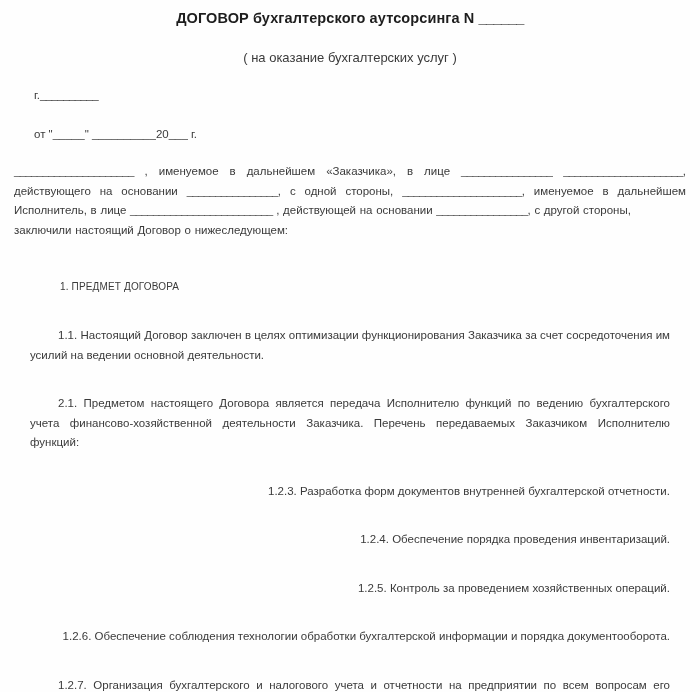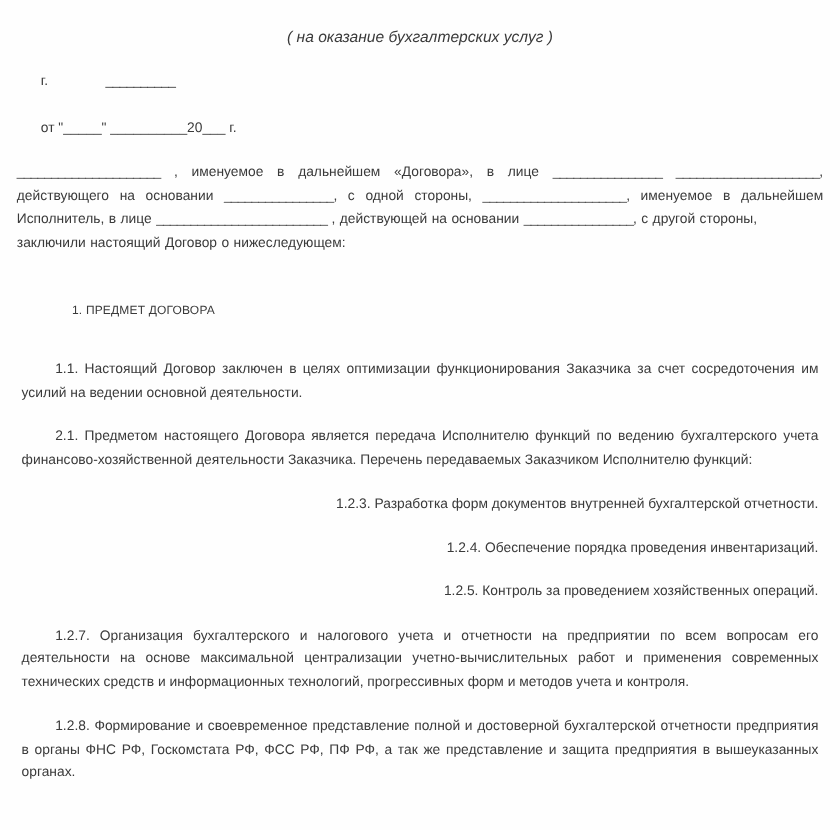--- a/index.html
+++ b/index.html
@@ -42,21 +42,20 @@
     letter-spacing: -0.5px;
   }
 
   .doc-subtitle {
     text-align: center;
     font-size: 13px;
     color: #3a3a3a;
     margin: 0;
     padding-top: 22px;
     line-height: 17px;
-    font-style: italic;
   }
 
   
   .city-line {
     font-size: 11.5px;
     color: #3a3a3a;
     margin: 0;
     padding-top: 22px;
     padding-left: 20px;
     line-height: 15px;
@@ -66,21 +65,20 @@
     color: #3a3a3a;
     margin: 0;
     padding-top: 24px;
     padding-left: 20px;
     line-height: 15px;
   }
 
   .u {
     letter-spacing: -0.6px;
     color: #3a3a3a;
-    margin-left: 48px;
   }
 
   
   .parties {
     margin: 0;
     padding-top: 20px;
     font-size: 11.5px;
     line-height: 19.5px;
     color: #3a3a3a;
     text-align: justify;
@@ -102,21 +100,21 @@
     padding-top: 21px;
     padding-left: 28px;
     font-size: 10px;
     line-height: 16px;
     color: #3a3a3a;
     letter-spacing: 0.15px;
   }
 
   
   .clause {
-    margin: 4px;
+    margin: 16px;
     padding-top: 13px;
     font-size: 11.5px;
     line-height: 19.5px;
     color: #3a3a3a;
     text-align: justify;
     text-justify: inter-word;
     text-indent: 28px;
     hyphens: none;
   }
   .clause:first-of-type {
@@ -124,46 +122,51 @@
   }
   .clause.short {
     text-align: right;
   }
 </style>
 </head>
 <body>
 
 <div class="page">
 
+  <h1 class="doc-title">
+    <span>ДОГОВОР бухгалтерского аутсорсинга N</span>
+    <span class="fill">______</span>
+  </h1>
 
   <p class="doc-subtitle">( на оказание бухгалтерских услуг )</p>
 
   <p class="city-line">
     <span>г.</span><span class="u">__________</span>
   </p>
 
   <p class="date-line">от "_____" __________20___ г.</p>
 
   <p class="parties">
     <span class="blank">_____________________</span>
-    <span>, именуемое в дальнейшем «Договора», в лице</span>
+    <span>, именуемое в дальнейшем «Заказчика», в лице</span>
     <span class="blank">________________</span>
     <span class="blank">_____________________</span><span>, действующего на основании</span>
     <span class="blank">________________</span><span>, с одной стороны,</span>
     <span class="blank">_____________________</span><span>, именуемое в дальнейшем Исполнитель, в лице</span>
     <span class="blank">_________________________</span>
     <span>, действующей на основании</span>
     <span class="blank">________________</span><span>, с другой стороны,</span>
   </p>
 
   <p class="parties parties-tail" style="padding-top:0;">заключили настоящий Договор о нижеследующем:</p>
 
   <p class="section-heading">1. ПРЕДМЕТ ДОГОВОРА</p>
 
   <p class="clause">1.1. Настоящий Договор заключен в целях оптимизации функционирования Заказчика за счет сосредоточения им усилий на ведении основной деятельности.</p>
   <p class="clause">2.1. Предметом настоящего Договора является передача Исполнителю функций по ведению бухгалтерского учета финансово-хозяйственной деятельности Заказчика. Перечень передаваемых Заказчиком Исполнителю функций:</p>
   <p class="clause short">1.2.3. Разработка форм документов внутренней бухгалтерской отчетности.</p>
   <p class="clause short">1.2.4. Обеспечение порядка проведения инвентаризаций.</p>
   <p class="clause short">1.2.5. Контроль за проведением хозяйственных операций.</p>
+  <p class="clause short">1.2.6. Обеспечение соблюдения технологии обработки бухгалтерской информации и порядка документооборота.</p>
   <p class="clause">1.2.7. Организация бухгалтерского и налогового учета и отчетности на предприятии по всем вопросам его деятельности на основе максимальной централизации учетно-вычислительных работ и применения современных технических средств и информационных технологий, прогрессивных форм и методов учета и контроля.</p>
   <p class="clause">1.2.8. Формирование и своевременное представление полной и достоверной бухгалтерской отчетности предприятия в органы ФНС РФ, Госкомстата РФ, ФСС РФ, ПФ РФ, а так же представление и защита предприятия в вышеуказанных органах.</p>
 
 </div>
 
 </body></html>

